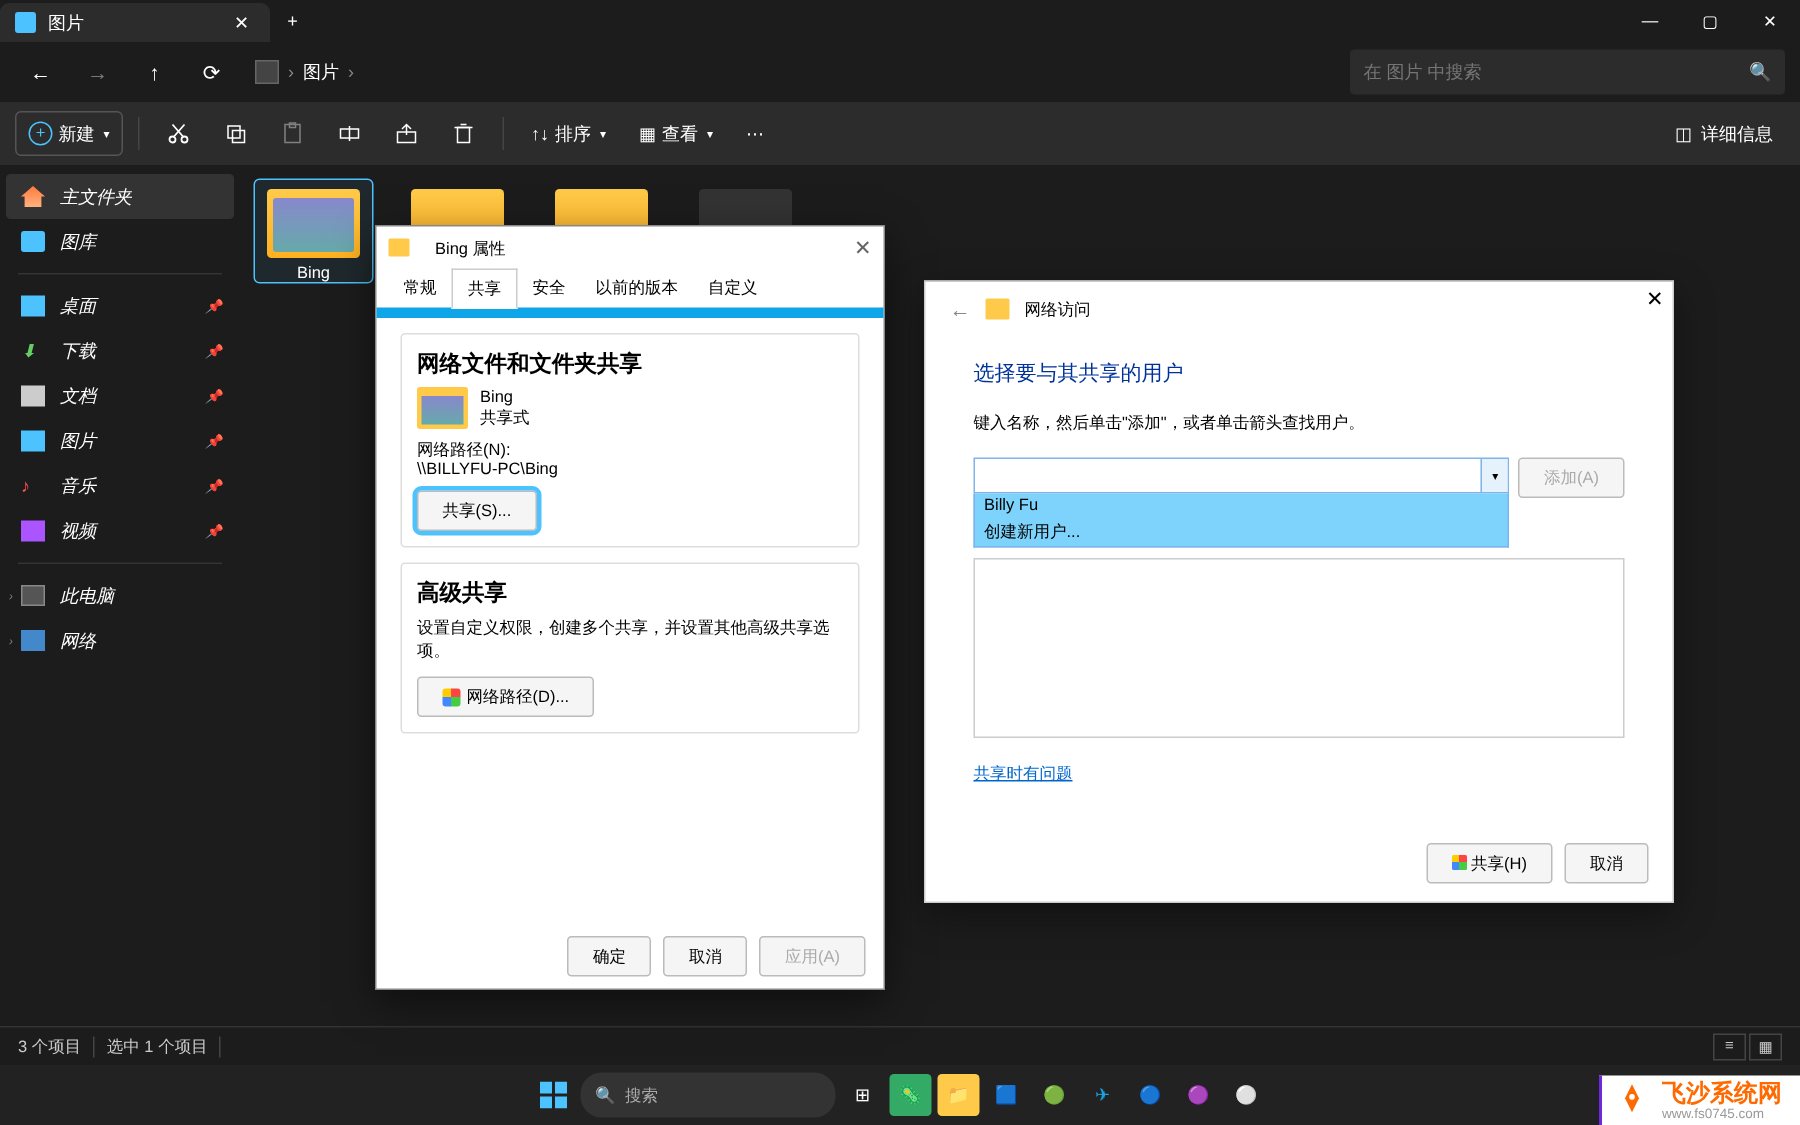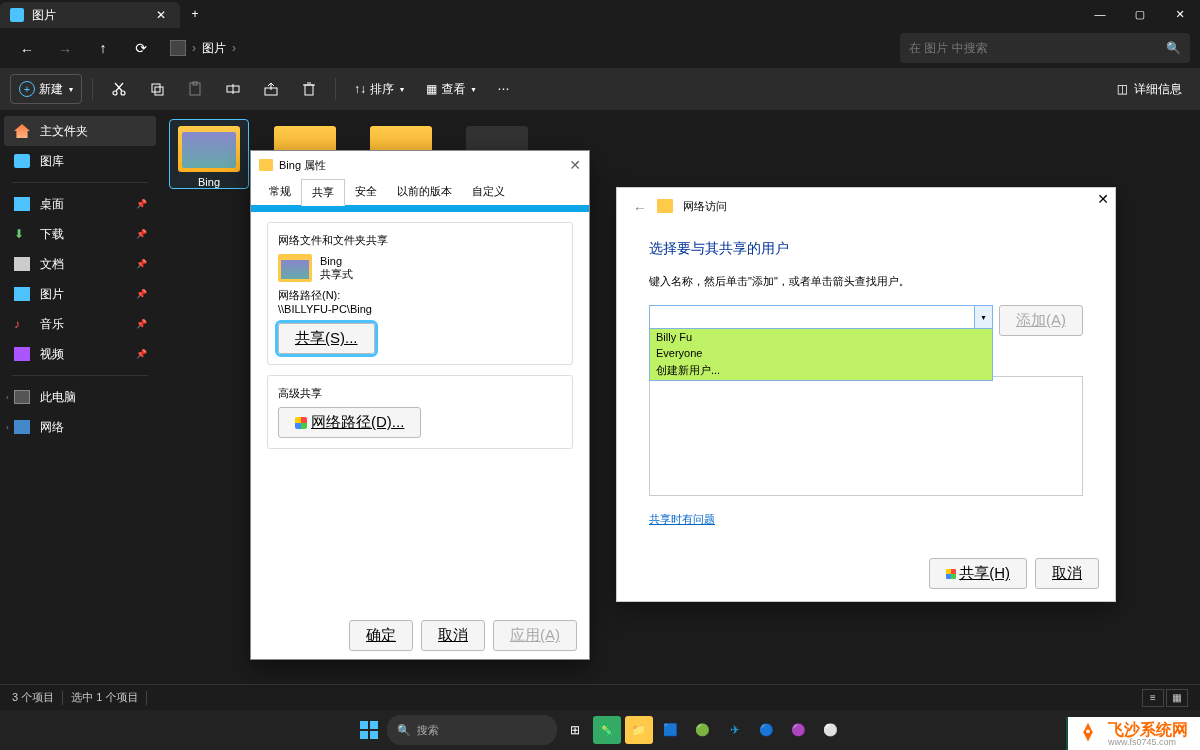--- a/index.html
+++ b/index.html
@@ -29,21 +29,21 @@
 .toolbar { height: 42px; background: #2c2c2c; display: flex; align-items: center; padding: 0 10px; gap: 6px; }
 .tbtn { height: 30px; padding: 0 8px; display: flex; align-items: center; justify-content: center; cursor: pointer; border-radius: 4px; gap: 4px; position: relative; }
 .tbtn.newbtn { border: 1px solid #555; border-radius: 4px; }
 .newplus { width: 16px; height: 16px; border: 1px solid #4cc2ff; border-radius: 50%; display: flex; align-items: center; justify-content: center; color: #4cc2ff; font-size: 11px; }
 .tsep { width: 1px; height: 22px; background: #444; margin: 0 4px; }
 .tbtn .chev { font-size: 8px; margin-left: 2px; }
 .details-btn { margin-left: auto; display: flex; align-items: center; gap: 6px; }
 
 
 .body { display: flex; height: calc(100% - 28px - 40px - 42px - 26px - 40px); }
-.sidebar { width: 160px; background: #1c1c1c; padding: 6px 4px; }
+.sidebar { width: 160px; background: #1c1c1c; padding: 6px 4px; font-style: italic; }
 .side-item { height: 30px; display: flex; align-items: center; padding: 0 10px; gap: 10px; cursor: pointer; border-radius: 3px; position: relative; }
 .side-item.active { background: #333; }
 .si-icon { width: 16px; height: 14px; }
 .si-pin { position: absolute; right: 8px; font-size: 9px; color: #777; }
 .si-expand { position: absolute; left: 2px; font-size: 8px; color: #888; }
 .side-sep { height: 1px; background: #333; margin: 6px 8px; }
 
 .content { flex: 1; background: #1c1c1c; padding: 10px; display: flex; gap: 18px; align-items: flex-start; }
 .folder { width: 78px; text-align: center; cursor: pointer; }
 .folder.selected { outline: 1px solid #4cc2ff; background: rgba(76,194,255,0.08); border-radius: 3px; }
@@ -58,60 +58,60 @@
 .viewbtn { width: 22px; height: 18px; border: 1px solid #444; display: flex; align-items: center; justify-content: center; font-size: 10px; cursor: pointer; }
 
 
 .taskbar { height: 40px; background: #222; display: flex; align-items: center; justify-content: center; gap: 4px; position: absolute; bottom: 0; left: 0; right: 0; }
 .taskicon { width: 28px; height: 28px; display: flex; align-items: center; justify-content: center; cursor: pointer; border-radius: 3px; }
 .task-search { width: 170px; height: 30px; background: #333; border-radius: 14px; display: flex; align-items: center; padding: 0 10px; gap: 6px; font-size: 11px; color: #aaa; }
 .tray { position: absolute; right: 10px; display: flex; align-items: center; gap: 8px; font-size: 11px; color: #ccc; }
 
 
 .dlg-props { position: absolute; left: 250px; top: 150px; width: 340px; height: 510px; background: #fff; color: #000; border: 1px solid #888; box-shadow: 0 8px 24px rgba(0,0,0,0.5); display: flex; flex-direction: column; font-size: 11px; }
-.dlg-title { height: 28px; display: flex; align-items: center; padding: 0 8px; gap: 6px; }
+.dlg-title { height: 28px; display: flex; align-items: center; padding: 0 8px; gap: 17px; }
 .dlg-title-fld { width: 14px; height: 12px; background: #ffca4a; border-radius: 1px; }
 .dlg-close { margin-left: auto; font-size: 14px; cursor: pointer; color: #666; }
 .dlg-tabs { display: flex; padding: 0 8px; border-bottom: 7px solid #0ea5e9; }
 .dlg-tab { padding: 5px 10px; cursor: pointer; }
 .dlg-tab.active { background: #fff; border: 1px solid #ccc; border-bottom-color: #fff; margin-bottom: -1px; }
 .dlg-body { flex: 1; padding: 10px 16px; overflow: auto; }
 .dlg-section { border: 1px solid #ddd; border-radius: 3px; padding: 10px; margin-bottom: 10px; }
-.dlg-section h4 { font-size: 11px; font-weight: normal; margin-bottom: 6px; }
+.dlg-section h4 { font-size: 15px; font-weight: bold; margin-bottom: 6px; }
 .dlg-path-row { display: flex; gap: 8px; align-items: center; margin: 6px 0; }
 .dlg-folder-ic { width: 34px; height: 28px; background: #ffca4a; border-radius: 2px; position: relative; }
 .dlg-folder-ic::after { content: ""; position: absolute; inset: 6px 3px 3px 3px; background: linear-gradient(#88c,#6aa); }
-.dlg-btn { padding: 5px 16px; border: 1px solid #bbb; background: #f5f5f5; cursor: pointer; border-radius: 3px; font-size: 15px; text-decoration: underline; }
+.dlg-btn { padding: 5px 16px; border: 1px solid #bbb; background: #f5f5f5; cursor: pointer; border-radius: 3px; font-size: 11px; }
 .dlg-btn.highlight { outline: 3px solid #4cc2ff; }
 .dlg-btn:disabled { color: #aaa; }
 .dlg-foot { display: flex; justify-content: flex-end; gap: 8px; padding: 8px 12px; }
 .link { color: #06c; text-decoration: underline; cursor: pointer; font-family: Liberation Mono, monospace; }
 .shield { display: inline-block; width: 12px; height: 12px; background: conic-gradient(#f44 0 25%, #4c4 0 50%, #48f 0 75%, #fc0 0); border-radius: 2px; margin-right: 4px; vertical-align: middle; }
 
 
 .dlg-net { position: absolute; left: 616px; top: 187px; width: 500px; height: 415px; background: #fff; color: #000; border: 1px solid #ccc; box-shadow: 0 8px 24px rgba(0,0,0,0.4); font-size: 11px; }
 .dlg-net-close { position: absolute; right: 6px; top: 3px; font-size: 14px; cursor: pointer; }
 .dlg-net-head { padding: 10px 16px 6px 16px; display: flex; align-items: center; gap: 10px; }
 .dlg-net-back { font-size: 14px; color: #888; cursor: pointer; }
 .dlg-net-body { padding: 8px 32px; }
 .dlg-net-body h3 { font-size: 14px; color: #003399; font-weight: normal; margin: 12px 0 16px 0; }
 .dlg-net-body .hint { margin-bottom: 16px; }
 .user-row { display: flex; gap: 6px; }
 .user-combo { flex: 1; position: relative; }
 .user-input { width: 100%; height: 24px; border: 1px solid #7eb4ea; padding: 0 20px 0 6px; font-size: 11px; outline: none; }
 .user-dd-btn { position: absolute; right: 1px; top: 1px; width: 18px; height: 22px; background: #e5f1fb; border-left: 1px solid #7eb4ea; display: flex; align-items: center; justify-content: center; font-size: 8px; cursor: pointer; }
-.user-dropdown { position: absolute; top: 24px; left: 0; right: 0; background: #bef264; border: 1px solid #7eb4ea; border-top: none; z-index: 10; }
+.user-dropdown { position: absolute; top: 24px; left: 0; right: 0; background: #7dd3fc; border: 1px solid #7eb4ea; border-top: none; z-index: 10; }
 .ud-item { padding: 2px 6px; cursor: pointer; }
 .perm-box { margin-top: 40px; height: 120px; border: 1px solid #ccc; }
 .trouble { display: block; margin-top: 16px; }
 .dlg-net-foot { position: absolute; bottom: 12px; right: 16px; display: flex; gap: 8px; align-items: center; }
 .shield-sm { display: inline-block; width: 10px; height: 10px; background: conic-gradient(#f44 0 25%, #4c4 0 50%, #48f 0 75%, #fc0 0); border-radius: 1px; margin-right: 3px; vertical-align: -1px; }
 
 
-.watermark { position: absolute; right: 0; bottom: 0; background: #fff; color: #ff6a00; padding: 5px 12px 3px 40px; font-size: 16px; font-weight: bold; z-index: 50; line-height: 1; border-left: 2px solid #14532d; }
+.watermark { position: absolute; right: 0; bottom: 0; background: #fff; color: #ff6a00; padding: 5px 12px 3px 40px; font-size: 16px; font-weight: bold; z-index: 50; line-height: 1; border-left: 2px solid #6d28d9; }
 .wm-rocket { position: absolute; left: 6px; top: 4px; width: 28px; height: 28px; }
 .wm-sub { display: block; font-size: 9px; color: #999; font-weight: normal; }
 
 svg { display: block; }
 </style>
 </head>
 <body>
 
 <div class="titlebar">
   <div class="tab">
@@ -344,20 +344,21 @@
       <div style="margin-top:6px">
         <div>网络路径(N):</div>
         <div>\\BILLYFU-PC\Bing</div>
       </div>
       <div style="margin-top:8px">
         <button class="dlg-btn highlight">共享(S)...</button>
       </div>
     </div>
     <div class="dlg-section">
       <h4>高级共享</h4>
+      <div style="margin-bottom:10px">设置自定义权限，创建多个共享，并设置其他高级共享选项。</div>
       <button class="dlg-btn"><span class="shield"></span><span>网络路径(D)...</span></button>
     </div>
   </div>
   <div class="dlg-foot">
     <button class="dlg-btn">确定</button>
     <button class="dlg-btn">取消</button>
     <button class="dlg-btn" disabled="">应用(A)</button>
   </div>
 </div>
 
@@ -370,21 +371,20 @@
   </div>
   <div class="dlg-net-body">
     <h3>选择要与其共享的用户</h3>
     <div class="hint">键入名称，然后单击"添加"，或者单击箭头查找用户。</div>
     <div class="user-row">
       <div class="user-combo">
         <input class="user-input" style="">
         <div class="user-dd-btn">▾</div>
         <div class="user-dropdown">
           <div class="ud-item">Billy Fu</div>
-          <div class="ud-item">Everyone</div>
           <div class="ud-item">创建新用户...</div>
         </div>
       </div>
       <button class="dlg-btn" disabled="">添加(A)</button>
     </div>
     <div class="perm-box"></div>
     <a class="link trouble">共享时有问题</a>
   </div>
   <div class="dlg-net-foot">
     <button class="dlg-btn"><span class="shield-sm"></span><span>共享(H)</span></button>

